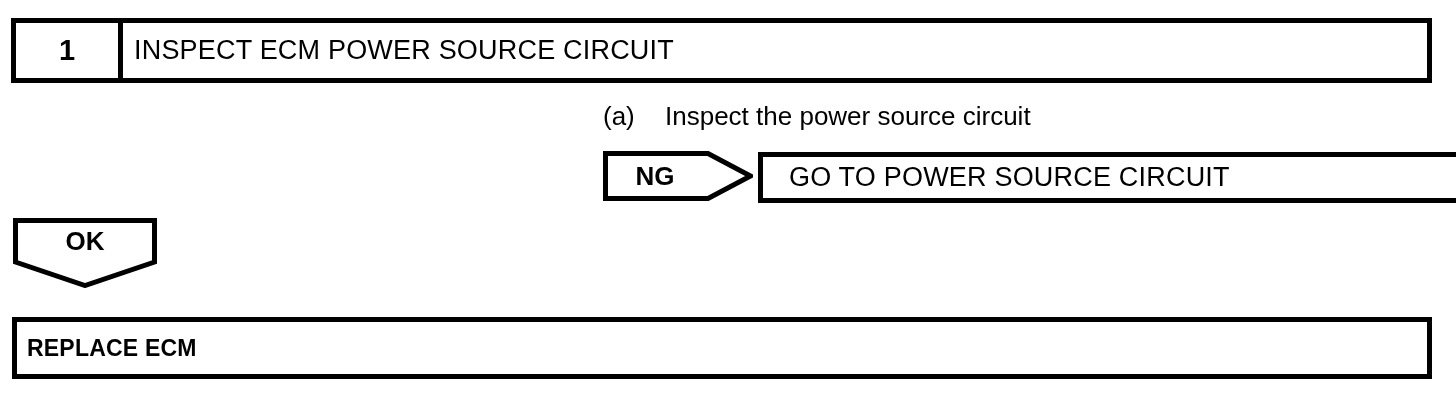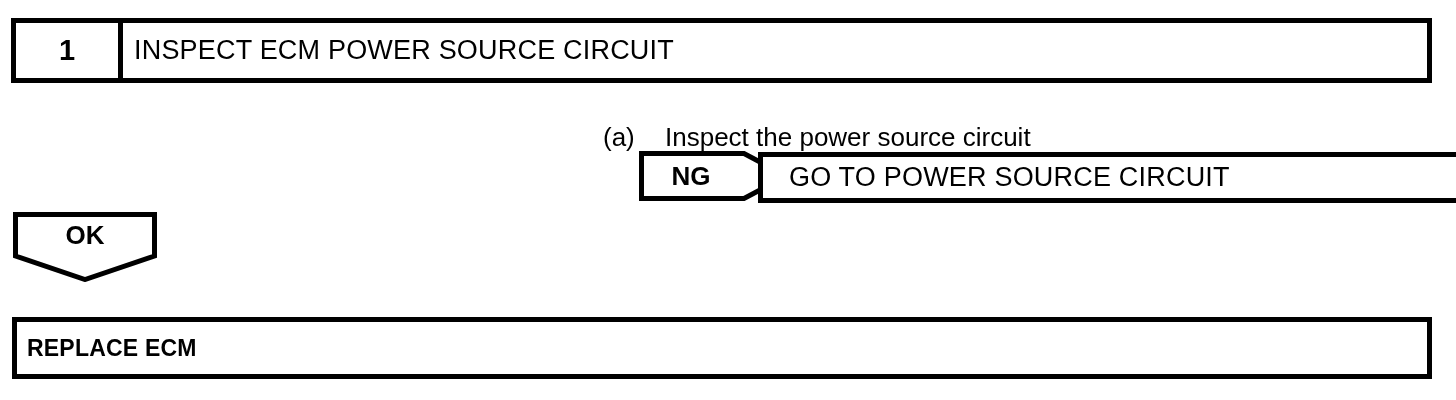--- a/index.html
+++ b/index.html
@@ -63,31 +63,29 @@
     font-size: 26px;
     font-weight: normal;
     white-space: nowrap;
   }
   .procedure-label {
     display: inline-block;
     width: 62px;
   }
   .procedure-text {
     display: inline-block;
-    margin-top: 21px;
   }
 
   
   .ng-arrow {
     position: absolute;
     left: 603px;
     top: 151px;
     width: 150px;
     height: 50px;
-    margin-left: 36px;
   }
   .ng-arrow svg {
     display: block;
     width: 150px;
     height: 50px;
   }
   .ng-label {
     position: absolute;
     left: 0;
     top: 0;
@@ -117,21 +115,21 @@
     font-size: 27px;
     font-weight: normal;
     letter-spacing: 0.2px;
     white-space: nowrap;
   }
 
   
   .ok-arrow {
     position: absolute;
     left: 13px;
-    top: 212px;
+    top: 218px;
     width: 144px;
     height: 70px;
   }
   .ok-arrow svg {
     display: block;
     width: 144px;
     height: 70px;
   }
   .ok-label {
     position: absolute;

